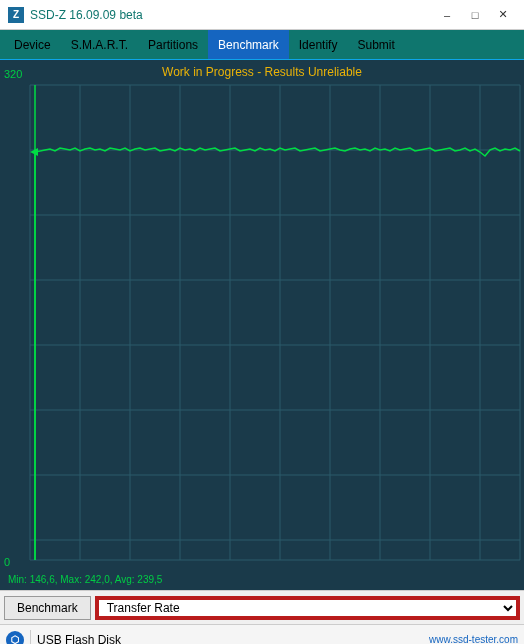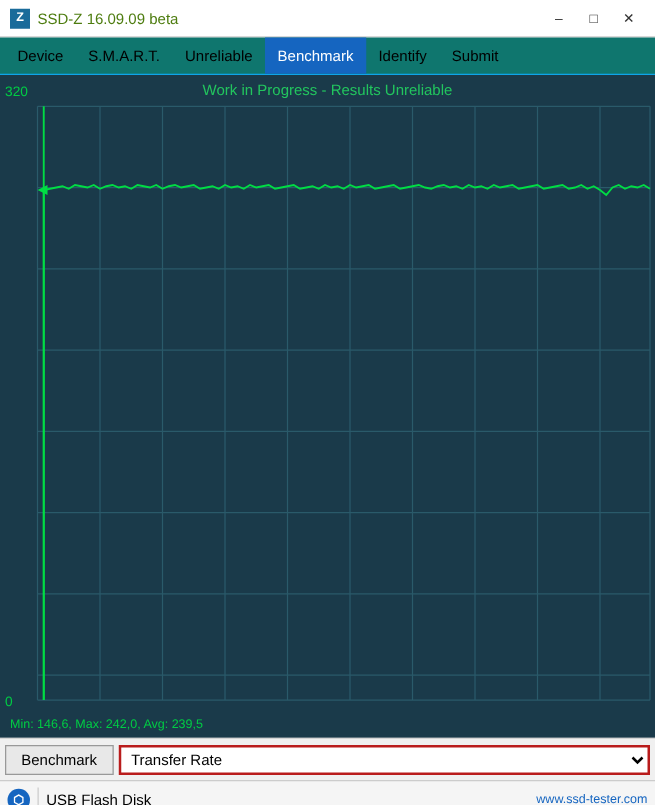--- a/index.html
+++ b/index.html
@@ -33,21 +33,21 @@
       background: #1a6b9a;
       display: flex;
       align-items: center;
       justify-content: center;
       font-size: 10px;
       color: white;
       font-weight: bold;
     }
     .title-bar-title {
       font-size: 12px;
-      color: #4d7c0f;
+      color: #0f766e;
     }
     .title-bar-controls {
       display: flex;
       gap: 2px;
     }
     .title-btn {
       width: 26px;
       height: 20px;
       border: none;
       background: transparent;
@@ -88,21 +88,21 @@
       position: relative;
       height: 530px;
     }
 
     .chart-label-top {
       position: absolute;
       top: 5px;
       left: 0;
       right: 0;
       text-align: center;
-      color: #22c55e;
+      color: #eab308;
       font-size: 12px;
     }
 
     .chart-label-250 {
       position: absolute;
       top: 8px;
       left: 4px;
       color: #00cc44;
       font-size: 11px;
     }
@@ -140,21 +140,21 @@
       cursor: pointer;
       font-size: 12px;
       height: 24px;
       display: flex;
       align-items: center;
     }
 
     .dropdown-select {
       flex: 1;
       height: 24px;
-      border: 2px solid #b91c1c;
+      border: 4px solid #b91c1c;
       background: white;
       font-size: 12px;
       padding: 0 4px;
       appearance: auto;
       cursor: pointer;
     }
 
     
     .status-bar {
       background: #f5f5f5;
@@ -214,21 +214,21 @@
   <div class="title-bar-controls">
     <button class="title-btn">–</button>
     <button class="title-btn">□</button>
     <button class="title-btn close">✕</button>
   </div>
 </div>
 
 <div class="menu-bar">
   <div class="menu-item">Device</div>
   <div class="menu-item">S.M.A.R.T.</div>
-  <div class="menu-item">Unreliable</div>
+  <div class="menu-item">Partitions</div>
   <div class="menu-item active">Benchmark</div>
   <div class="menu-item">Identify</div>
   <div class="menu-item">Submit</div>
 </div>
 
 <div class="main-content">
 
   <svg class="grid-svg" viewBox="0 0 524 530" preserveAspectRatio="none">
 
     <rect width="524" height="530" fill="#1a3a4a"></rect>

